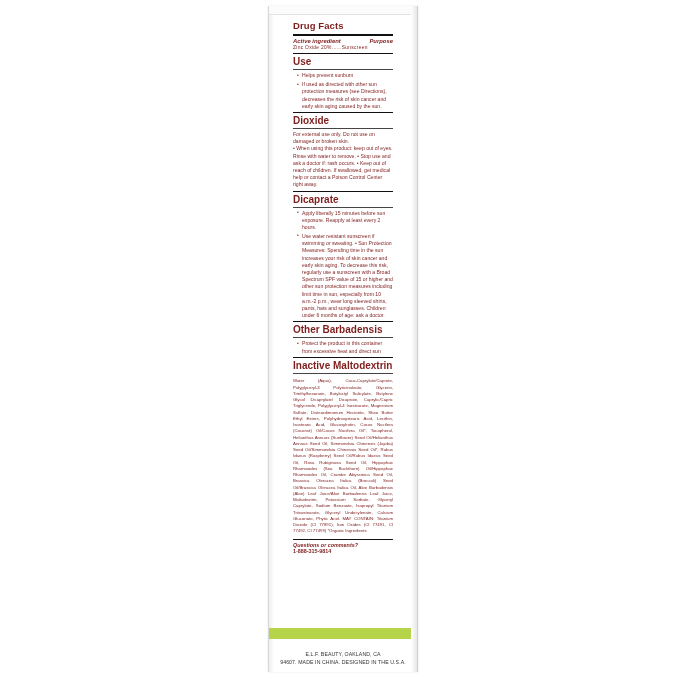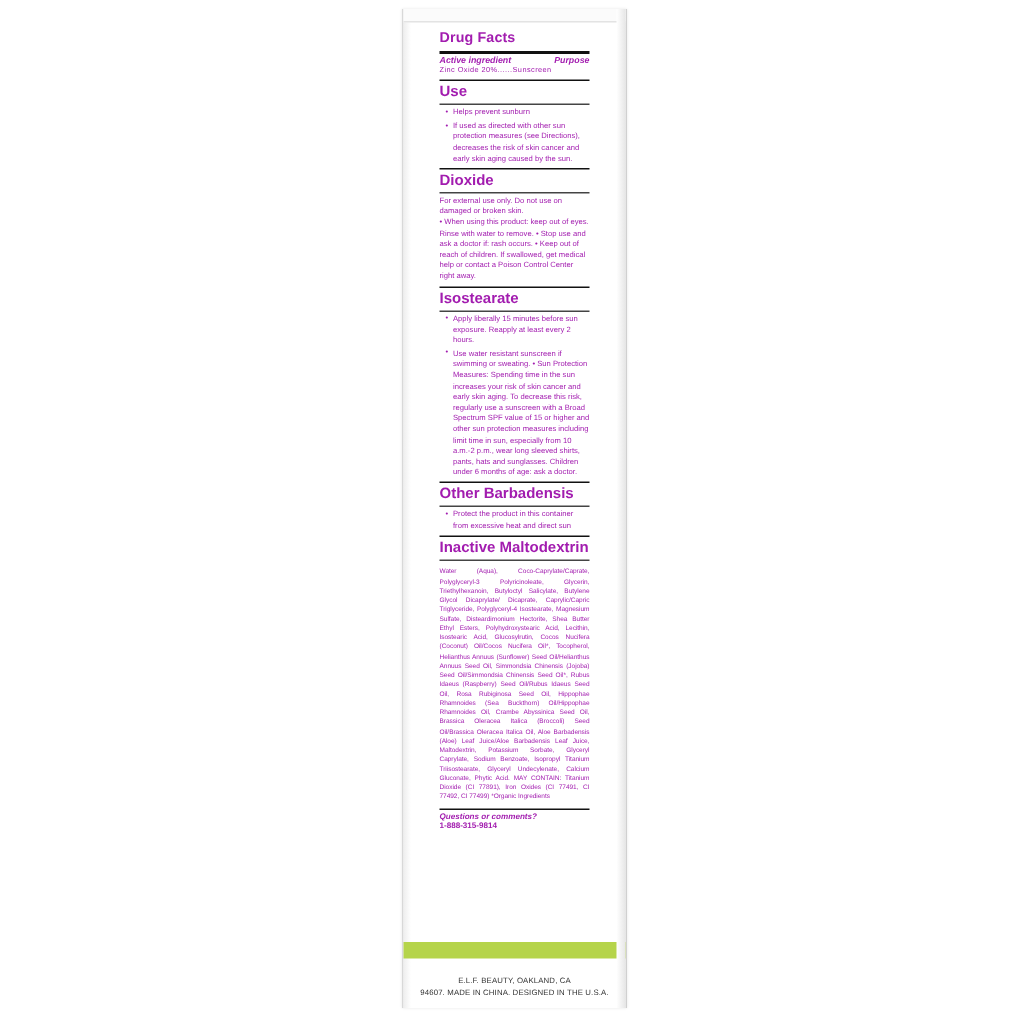--- a/index.html
+++ b/index.html
@@ -71,21 +71,21 @@
     color: #333333;
     letter-spacing: 0.1px;
   }
 
   
   .panel {
     position: absolute;
     left: 24px;
     top: 14px;
     width: 100px;
-    color: #a21caf;
+    color: #7f1d1d;
   }
 
   .rule-thick {
     border-top: 2.6px solid #111;
     margin: 3px 0 2px 0;
   }
   .rule-med {
     border-top: 1.3px solid #111;
     margin: 2px 0 2px 0;
   }
@@ -189,21 +189,21 @@
       <li>If used as directed with other sun protection measures (see Directions), decreases the risk of skin cancer and early skin aging caused by the sun.</li>
     </ul>
     <div class="rule-med"></div>
 
     <div class="heading">Dioxide</div>
     <div class="rule-thin"></div>
     <p class="body">For external use only. Do not use on damaged or broken skin.</p>
     <p class="body">• When using this product: keep out of eyes. Rinse with water to remove. • Stop use and ask a doctor if: rash occurs. • Keep out of reach of children. If swallowed, get medical help or contact a Poison Control Center right away.</p>
     <div class="rule-med"></div>
 
-    <div class="heading">Isostearate</div>
+    <div class="heading">Dicaprate</div>
     <div class="rule-thin"></div>
     <ul class="bullets">
       <li>Apply liberally 15 minutes before sun exposure. Reapply at least every 2 hours.</li>
       <li>Use water resistant sunscreen if swimming or sweating. • Sun Protection Measures: Spending time in the sun increases your risk of skin cancer and early skin aging. To decrease this risk, regularly use a sunscreen with a Broad Spectrum SPF value of 15 or higher and other sun protection measures including limit time in sun, especially from 10 a.m.-2 p.m., wear long sleeved shirts, pants, hats and sunglasses. Children under 6 months of age: ask a doctor.</li>
     </ul>
     <div class="rule-med"></div>
 
     <div class="heading">Other Barbadensis</div>
     <div class="rule-thin"></div>
     <ul class="bullets">

